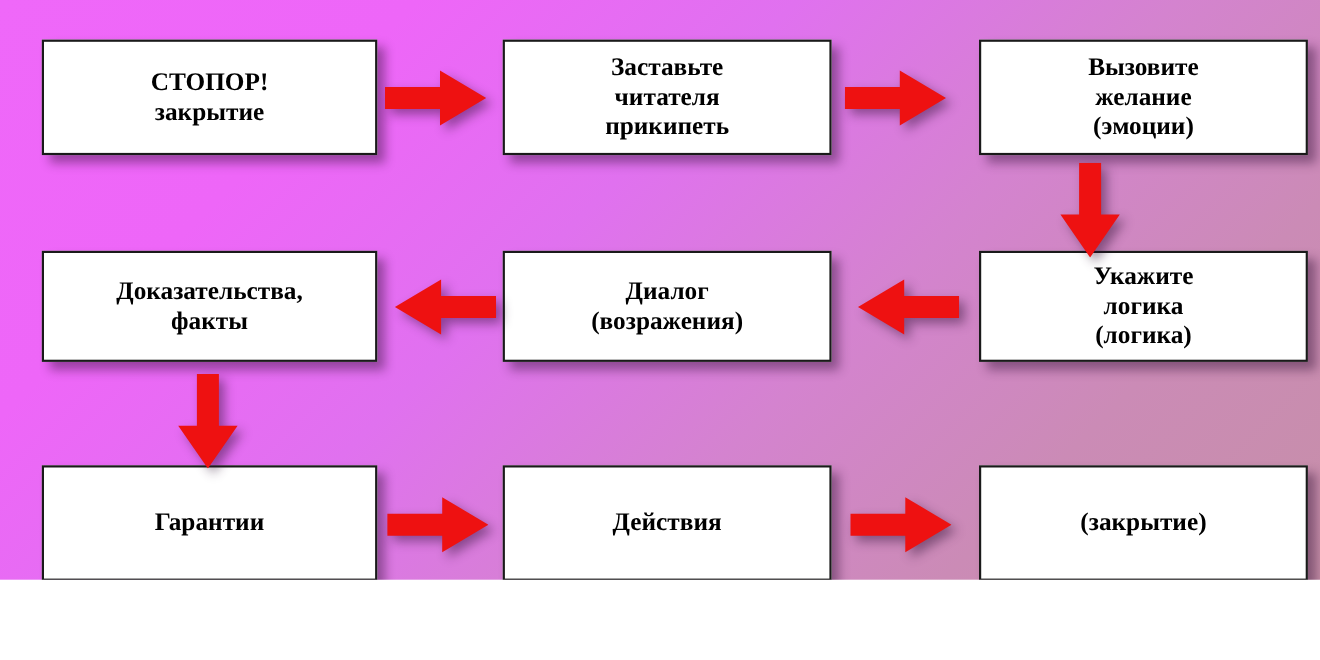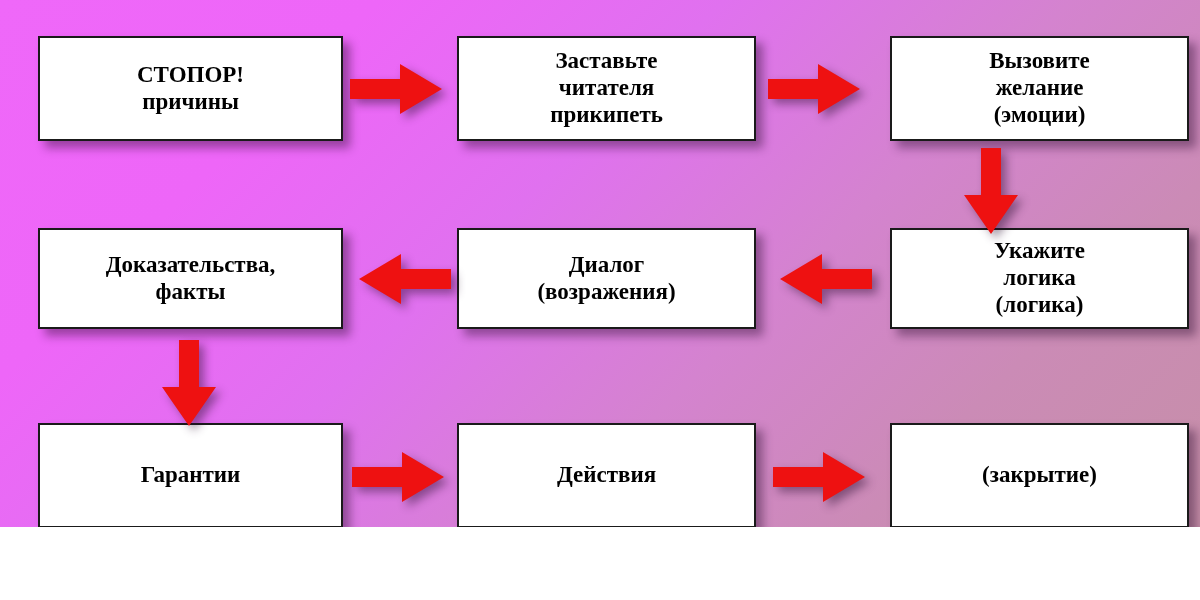--- a/index.html
+++ b/index.html
@@ -71,21 +71,21 @@
   .a-r7 { left: 352px; top: 449px; }
   .a-r8 { left: 773px; top: 449px; }
 </style>
 </head>
 <body>
 
 <div id="canvas">
 
   <div class="node col-a row-1">
     <span class="ln b">СТОПОР!</span>
-    <span class="ln">причины</span>
+    <span class="ln">закрытие</span>
   </div>
 
   <div class="node col-b row-1">
     <span class="ln">Заставьте</span>
     <span class="ln">читателя</span>
     <span class="ln b">прикипеть</span>
   </div>
 
   <div class="node col-c row-1">
     <span class="ln">Вызовите</span>

